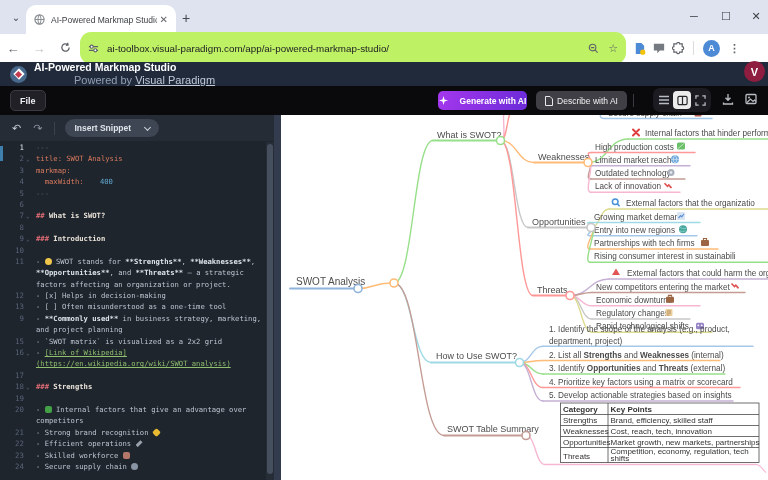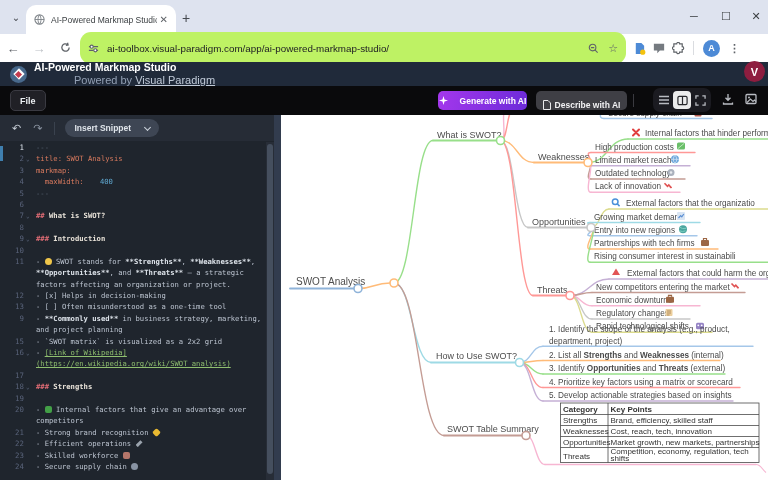--- a/index.html
+++ b/index.html
@@ -28,21 +28,21 @@
 #apptitles{margin-left:7px;line-height:1;}
 #apptitle{color:#fff;font-weight:bold;font-size:10.5px;}
 #appsub{color:#93a0b4;font-size:11px;margin-top:2px;padding-left:40px;}
 #appsub a{color:#c0cad8;text-decoration:underline;}
 #moreapps{position:absolute;right:28px;top:66px;height:17px;padding:0 10px;background:linear-gradient(180deg,#36b98e,#23a277);border-radius:9px;color:#fff;font-size:8.5px;font-weight:bold;display:flex;align-items:center;margin-top:20px;}
 #vlogo{position:absolute;right:3px;top:61px;width:21px;height:21px;border-radius:50%;background:#8e1d3f;color:#fff;font-weight:bold;font-size:11px;display:flex;align-items:center;justify-content:center;}
 
 #apptoolbar{left:0;top:86px;width:768px;height:29px;background:#0a0a0c;}
 #filebtn{left:10px;top:4px;height:21px;padding:0 9px;background:#202026;border:1px solid #3a3a42;border-radius:5px;color:#eceff2;font-size:9px;font-weight:bold;display:flex;align-items:center;}
 #genbtn{left:438px;top:5px;width:89px;height:19px;background:linear-gradient(100deg,#a437ec,#6c2bd9);border-radius:5px;color:#fff;font-size:8.5px;font-weight:bold;display:flex;align-items:center;justify-content:center;gap:12px;}
-#descbtn{left:536px;top:5px;width:91px;height:19px;background:#3f3f45;border-radius:5px;color:#f0f0f2;font-size:8.5px;font-weight:bold;display:flex;align-items:flex-end;justify-content:center;gap:4px;}
+#descbtn{left:536px;top:5px;width:91px;height:19px;background:#3f3f45;border-radius:5px;color:#f0f0f2;font-size:8.5px;font-weight:normal;display:flex;align-items:center;justify-content:center;gap:4px;}
 .tbsep{left:633px;top:8px;width:1px;height:13px;background:#3a3a40;}
 #viewgroup{left:653px;top:2px;width:58px;height:24px;background:#1b1b21;border-radius:7px;display:flex;align-items:center;justify-content:space-around;padding:0 3px;}
 #splitbtn{width:18px;height:18px;background:#ececec;border-radius:4px;display:flex;align-items:center;justify-content:center;}
 .ticon{color:#b9bcc2;}
 #dlbtn{left:722px;top:7px;}
 #imgbtn{left:745px;top:7px;}
 
 #editor{left:0;top:115px;width:281px;height:365px;background:#1f252d;}
 #etoolbar{left:0;top:0;width:281px;height:26px;background:#262c36;display:flex;align-items:center;}
 .eic{color:#c6cdd6;font-size:11px;margin-left:12px;}

